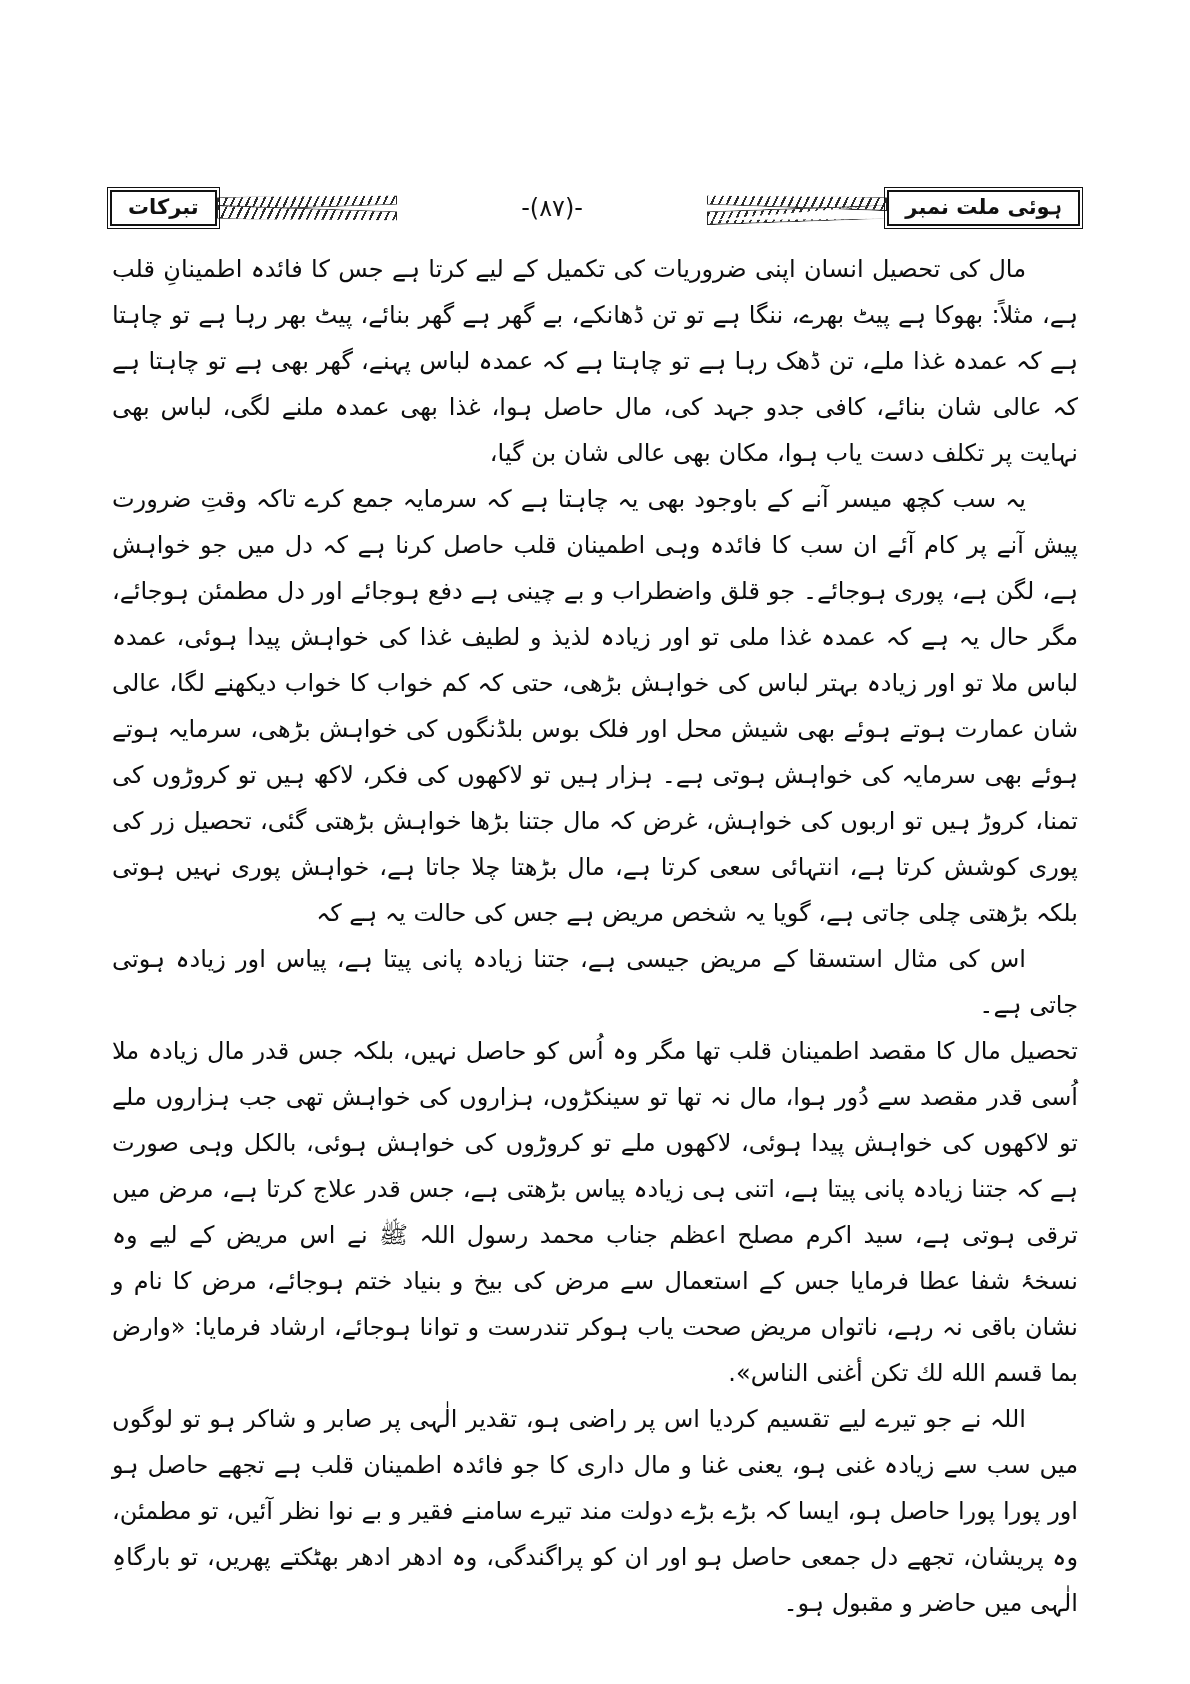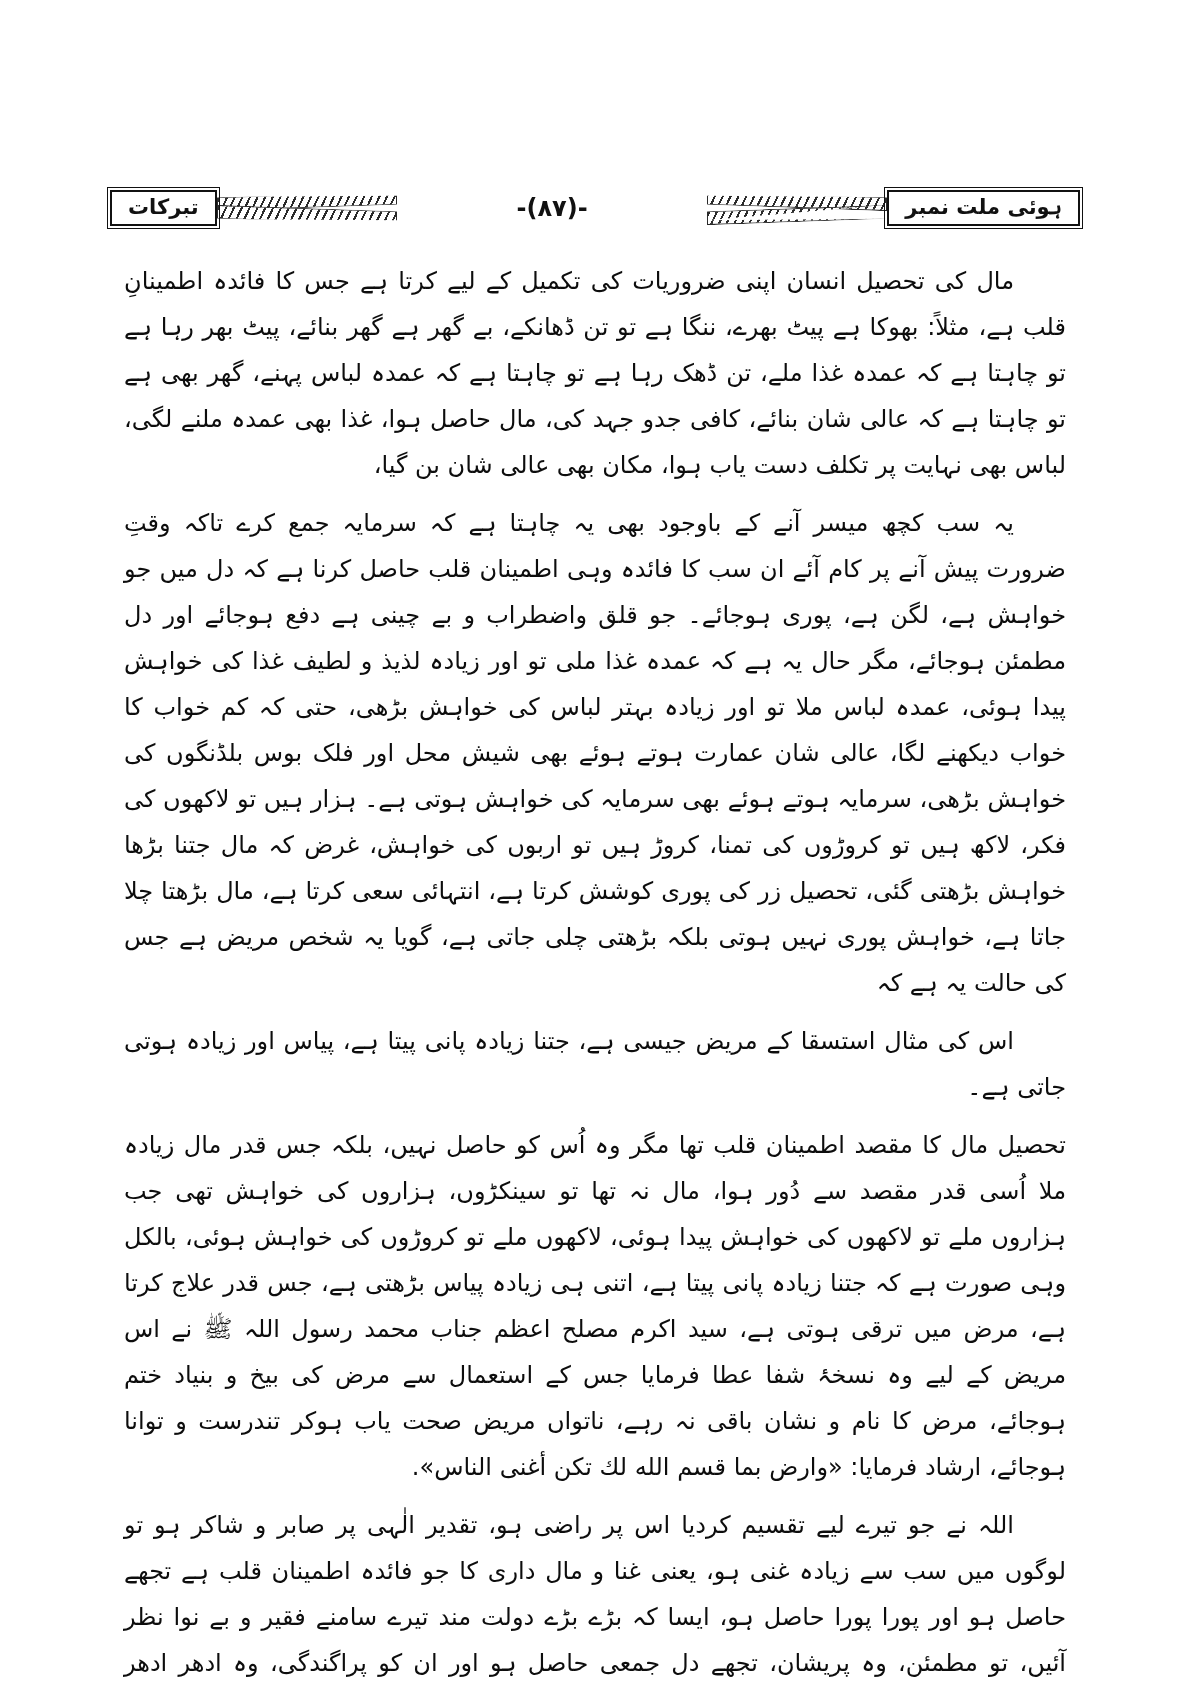--- a/index.html
+++ b/index.html
@@ -68,40 +68,40 @@
     border: 1px solid #2a2a2a;
   }
   
   .hatch-toward-center-left::before { top: 1px;  clip-path: polygon(0 0, 100% 35%, 100% 100%, 0 100%); transform: skewY(-2deg); }
   .hatch-toward-center-left::after  { bottom: 1px; clip-path: polygon(0 0, 100% 0, 100% 65%, 0 100%); transform: skewY(2deg); }
   .hatch-toward-center-right::before { top: 1px;  clip-path: polygon(0 35%, 100% 0, 100% 100%, 0 100%); transform: skewY(2deg); }
   .hatch-toward-center-right::after  { bottom: 1px; clip-path: polygon(0 0, 100% 0, 0 65%, 100% 100%, 0 100%); transform: skewY(-2deg); }
 
   .page-number {
     font-size: 24px;
-    font-weight: bold;
+    font-weight: normal;
     letter-spacing: 1px;
     white-space: nowrap;
   }
 
   
   .body-text {
     position: absolute;
     top: 246px;
     right: 112px;
     left: 112px;
     direction: rtl;
     font-size: 24px;
     line-height: 46px;
     text-align: justify;
     text-justify: inter-word;
     color: #0d0d0d;
   }
 
-  .body-text p { margin: 12px; }
+  .body-text p { margin: 0; }
 
   .para-indent { text-indent: 52px; }
 
   .verse {
     text-align: center !important;
     text-indent: 0;
     font-weight: normal;
   }
 </style>
 </head>

